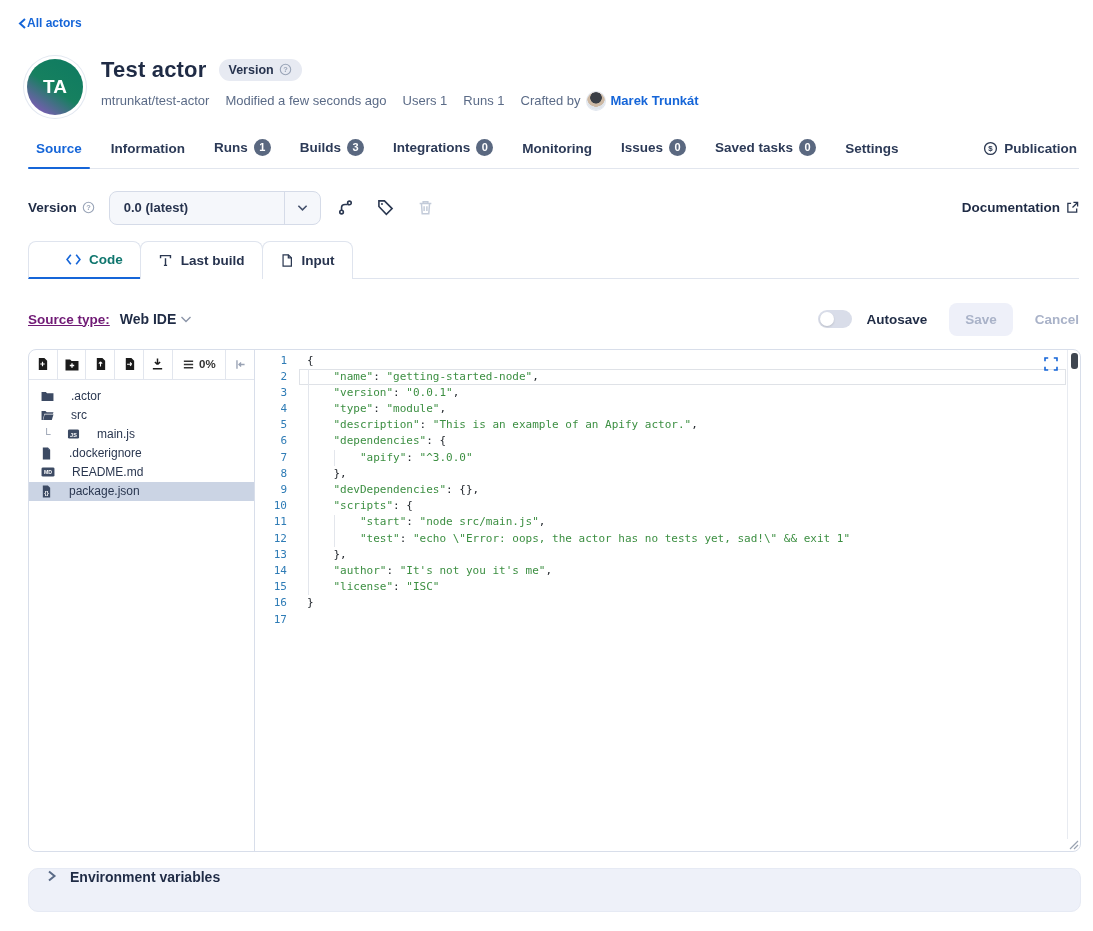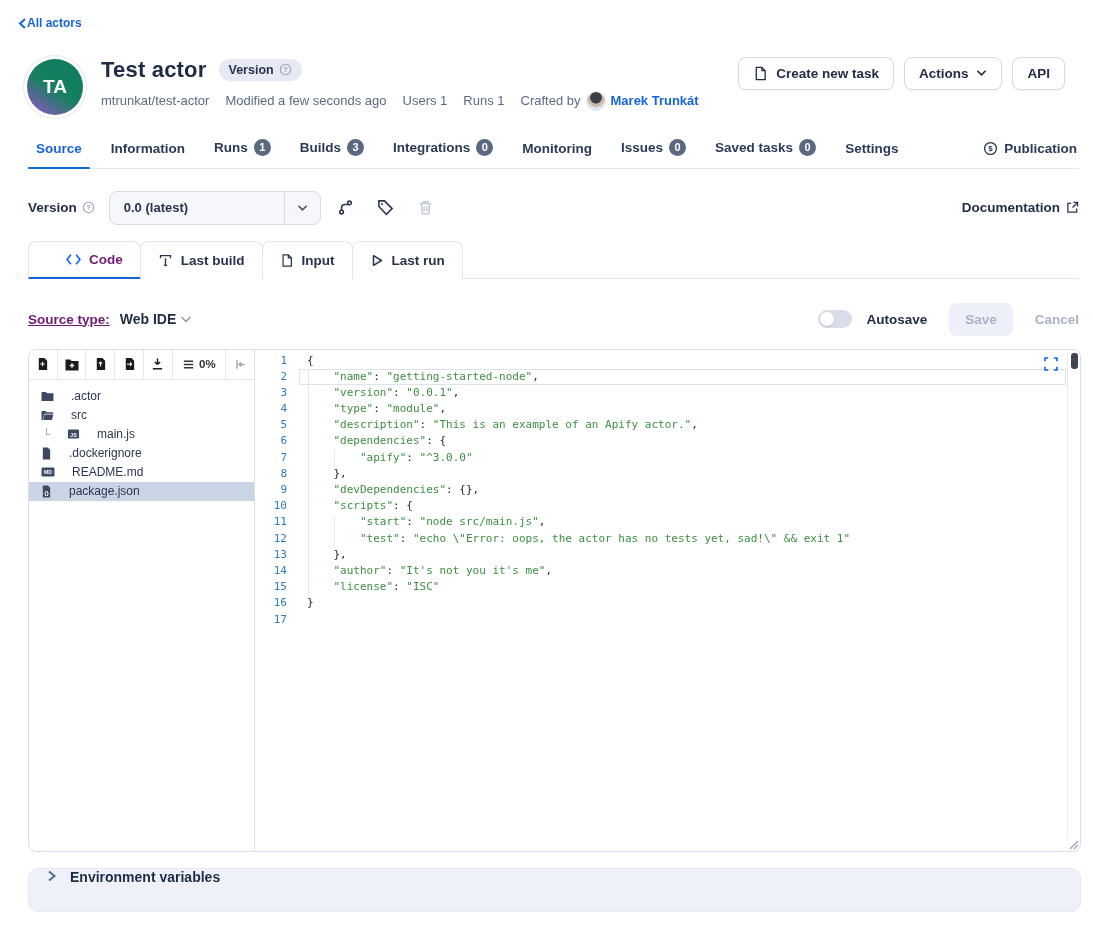--- a/index.html
+++ b/index.html
@@ -36,21 +36,21 @@
   .version-label { font-size:13.5px; font-weight:700; color:#1f2b45; display:flex; align-items:center; gap:5px; margin-right:14px; }
   .select { width:212px; height:34px; background:#f5f7fb; border:1px solid #d5dbe8; border-radius:8px; display:flex; align-items:center; font-size:13px; font-weight:600; color:#27334e; cursor:pointer; }
   .select .sel-text { flex:1; padding:0 14px; }
   .select .sel-caret { width:36px; height:100%; border-left:1px solid #d5dbe8; display:flex; align-items:center; justify-content:center; }
   .icon-btn { width:30px; height:30px; display:flex; align-items:center; justify-content:center; background:none; border:none; cursor:pointer; margin-left:10px; }
   .doc-link { margin-left:auto; display:flex; align-items:center; gap:6px; font-size:13.5px; font-weight:700; color:#1f2b45; cursor:pointer; }
 
   
   .subtabs { margin:16px 14px 0 28px; display:flex; align-items:flex-end; border-bottom:1px solid #dfe4ee; }
   .subtab { height:38px; padding:0 17px; background:#fff; border:1px solid #dfe4ee; border-bottom:none; border-radius:8px 8px 0 0; display:flex; align-items:center; gap:8px; font-size:13.5px; font-weight:700; color:#27334e; cursor:pointer; margin-right:-1px; margin-bottom:-1px; }
-  .subtab.active { color:#701a75; border-bottom:2px solid #1565d8;padding-left:37px; }
+  .subtab.active { color:#0f766e; border-bottom:2px solid #1565d8;padding-left:37px; }
 
   
   .source-row { margin:24px 14px 0 28px; display:flex; align-items:center; }
   .source-label { font-size:13.5px; font-weight:700; color:#701a75; margin-right:10px;text-decoration:underline; }
   .source-value { font-size:14px; font-weight:700; color:#1f2b45; display:flex; align-items:center; gap:4px; cursor:pointer; }
   .save-group { margin-left:auto; display:flex; align-items:center; gap:22px; }
   .toggle { width:34px; height:18px; border-radius:9px; background:#d9dde9; position:relative; cursor:pointer; }
   .toggle .knob { position:absolute; left:2px; top:2px; width:14px; height:14px; border-radius:50%; background:#fff; box-shadow:0 1px 2px rgba(0,0,0,.15); }
   .autosave-label { font-size:13.5px; font-weight:700; color:#1f2b45; margin-left:-8px; }
   .btn-disabled { background:#eef0f9; color:#a9b2c8; border:none; border-radius:8px; height:33px; padding:0 16px; font-size:13.5px; font-weight:700; cursor:default; font-family:inherit; }
@@ -121,42 +121,20 @@
       <span>mtrunkat/test-actor</span>
       <span>Modified a few seconds ago</span>
       <span>Users 1</span>
       <span>Runs 1</span>
       <span class="crafted">
         <span>Crafted by</span>
         <span class="mini-avatar"></span>
         <span class="link">Marek Trunkát</span>
       </span>
     </div>
-  </div>
-  <div class="header-actions">
-    <button class="btn">
-      <span>
-          <svg width="15" height="15" viewBox="0 0 16 16" fill="none" stroke="#222c44" stroke-width="1.4">
-            <path d="M3.5 1.5h6L13 5v9.5H3.5z"></path>
-            <path d="M9.5 1.5V5H13"></path>
-          </svg>
-        </span>
-      <span>Create new task</span>
-    </button>
-    <button class="btn">
-      <span>Actions</span>
-      <span>
-          <svg width="11" height="8" viewBox="0 0 12 8" fill="none" stroke="#222c44" stroke-width="1.7">
-            <path d="M1.5 1.5 6 6l4.5-4.5"></path>
-          </svg>
-        </span>
-    </button>
-    <button class="btn">
-      <span>API</span>
-    </button>
   </div>
 </div>
 
 <nav class="tabs">
   <div class="tab active">
       <span>Source</span>
     </div>
     <div class="tab">
       <span>Information</span>
     </div>
@@ -263,28 +241,20 @@
     </div>
     <div class="subtab">
       <span>
         <svg width="14" height="15" viewBox="0 0 16 16" fill="none" stroke="#2a3750" stroke-width="1.4">
           <path d="M3.5 1.5h6L13 5v9.5H3.5z"></path>
           <path d="M9.5 1.5V5H13"></path>
         </svg>
       </span>
       <span>Input</span>
     </div>
-    <div class="subtab">
-      <span>
-        <svg width="14" height="15" viewBox="0 0 14 14" fill="none" stroke="#2a3750" stroke-width="1.5" stroke-linejoin="round">
-          <path d="M3.5 2.2 11.5 7l-8 4.8z"></path>
-        </svg>
-      </span>
-      <span>Last run</span>
-    </div>
   </div>
 
 <div class="source-row">
   <span class="source-label">Source type:</span>
   <span class="source-value">
     <span>Web IDE</span>
     <span>
         <svg width="12" height="9" viewBox="0 0 12 8" fill="none" stroke="#8b95a8" stroke-width="1.4">
           <path d="M1.5 1.5 6 6l4.5-4.5"></path>
         </svg>

